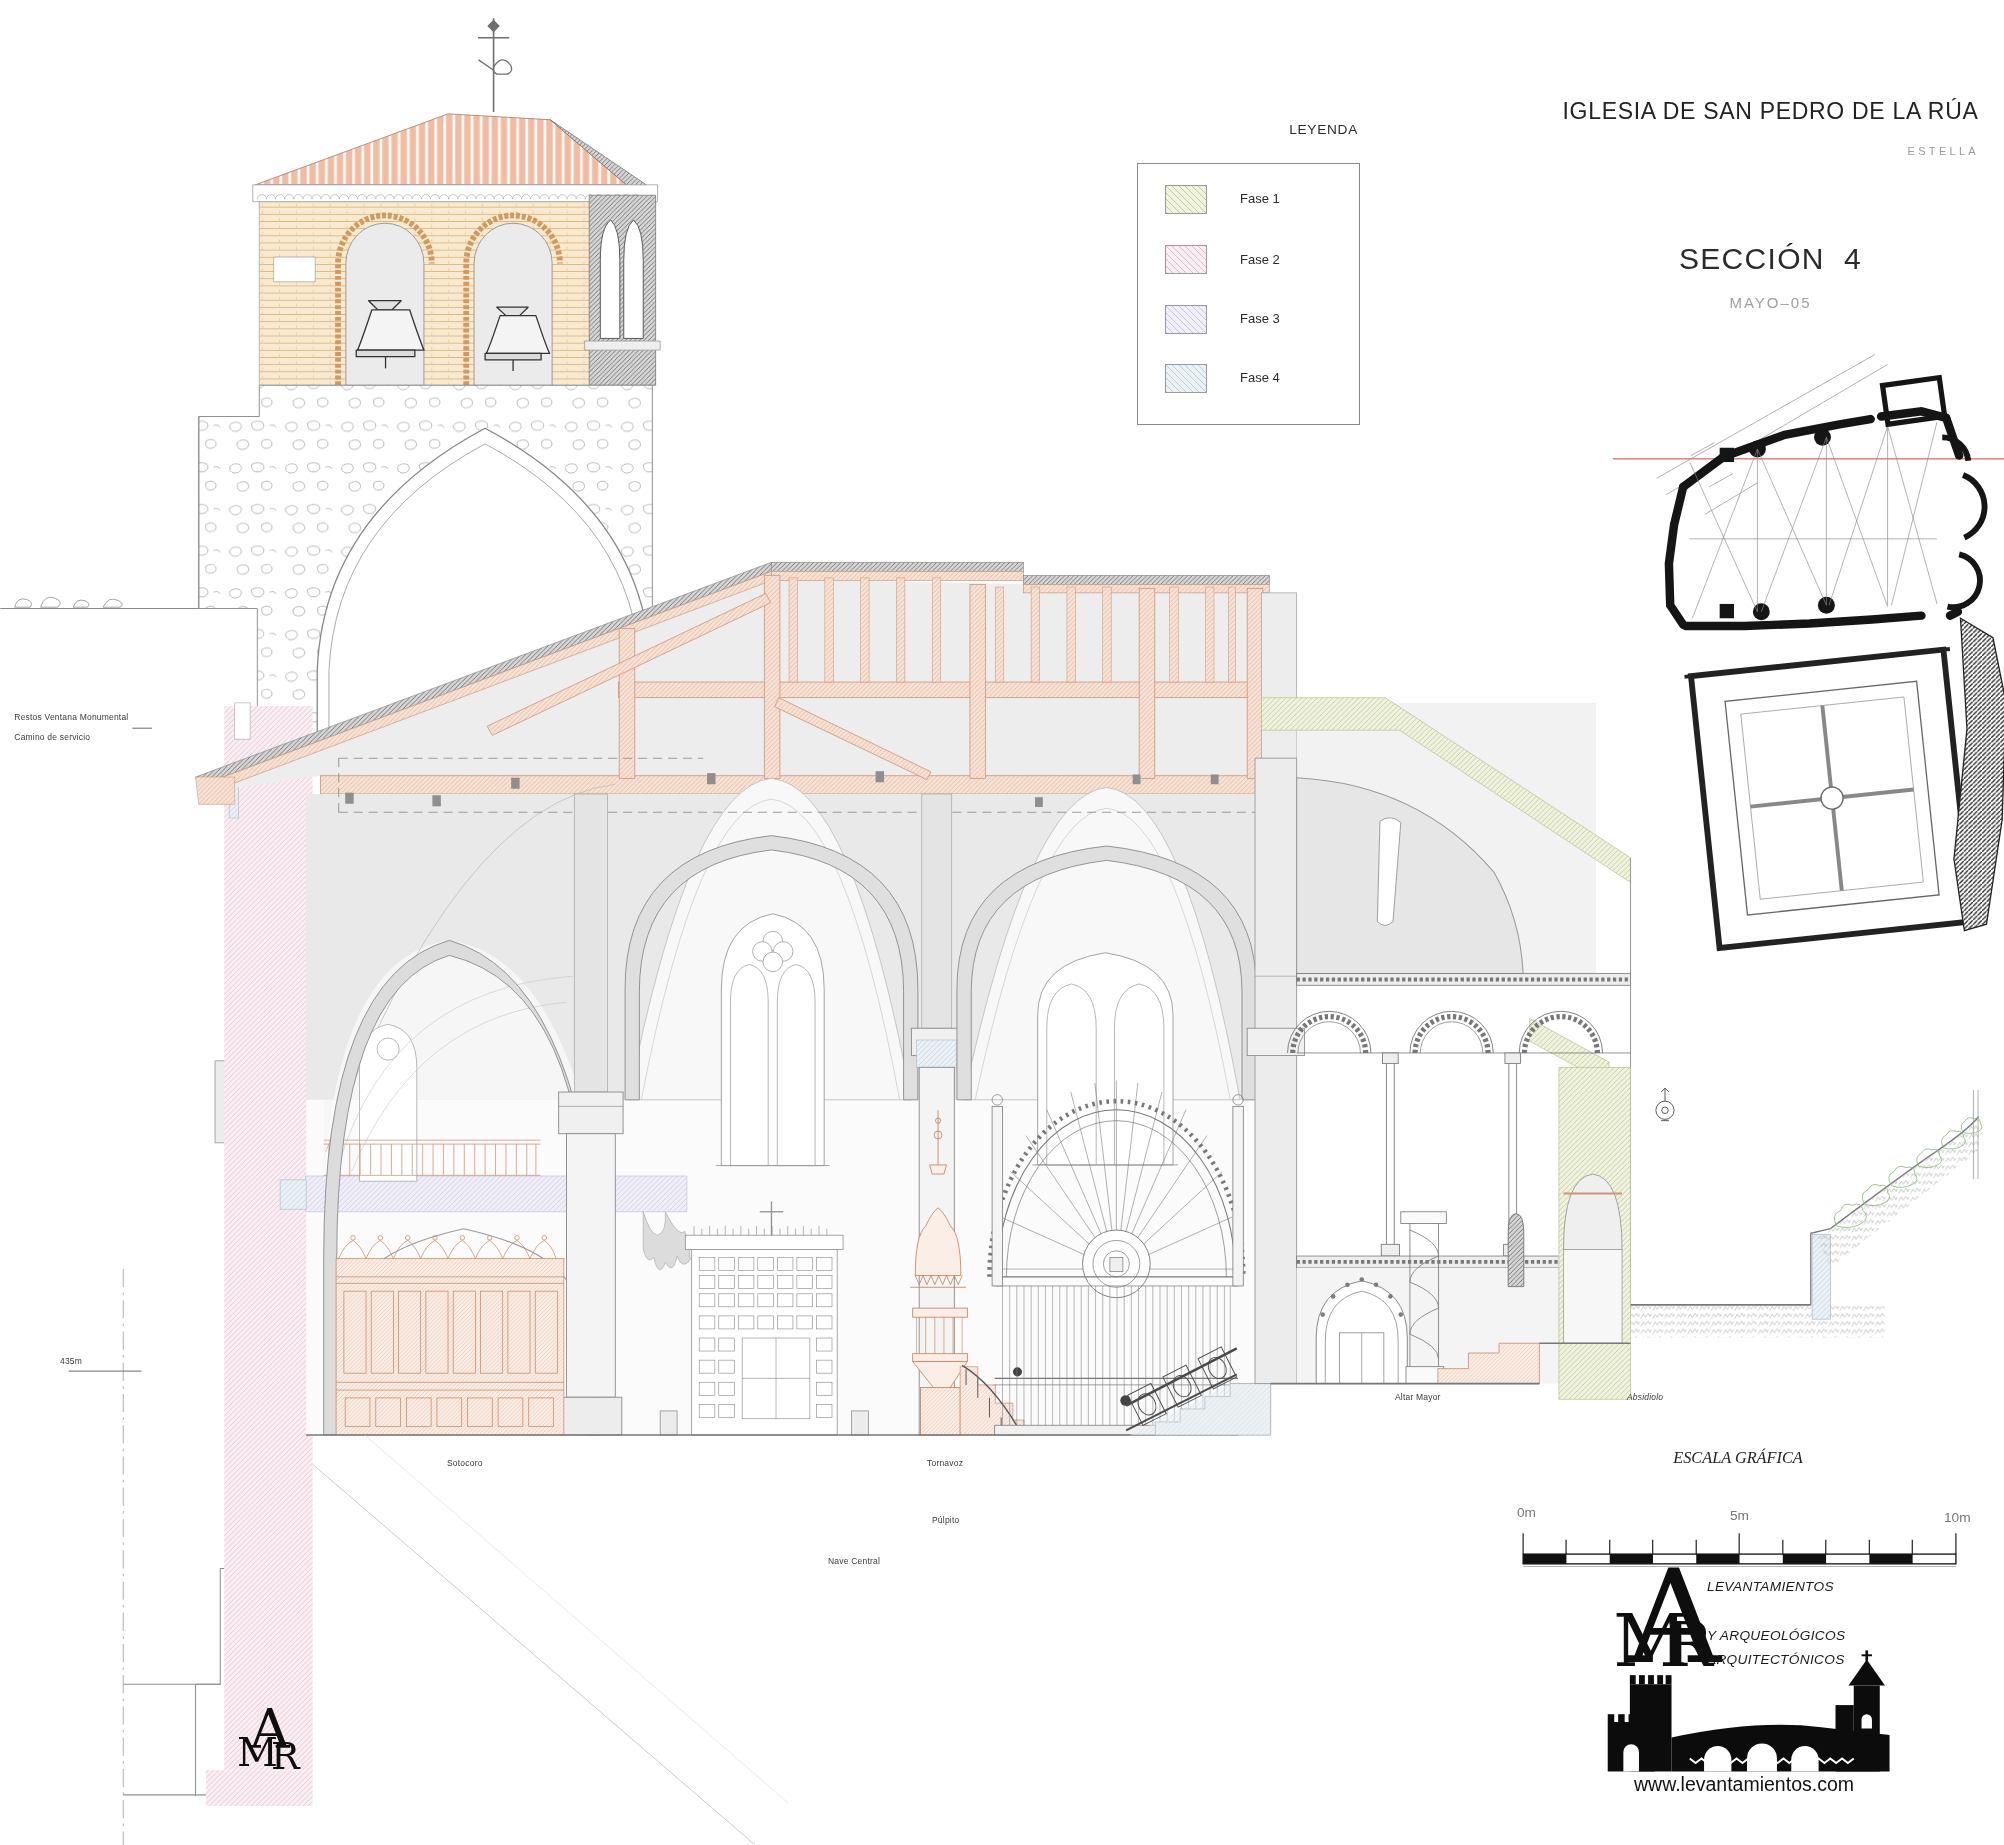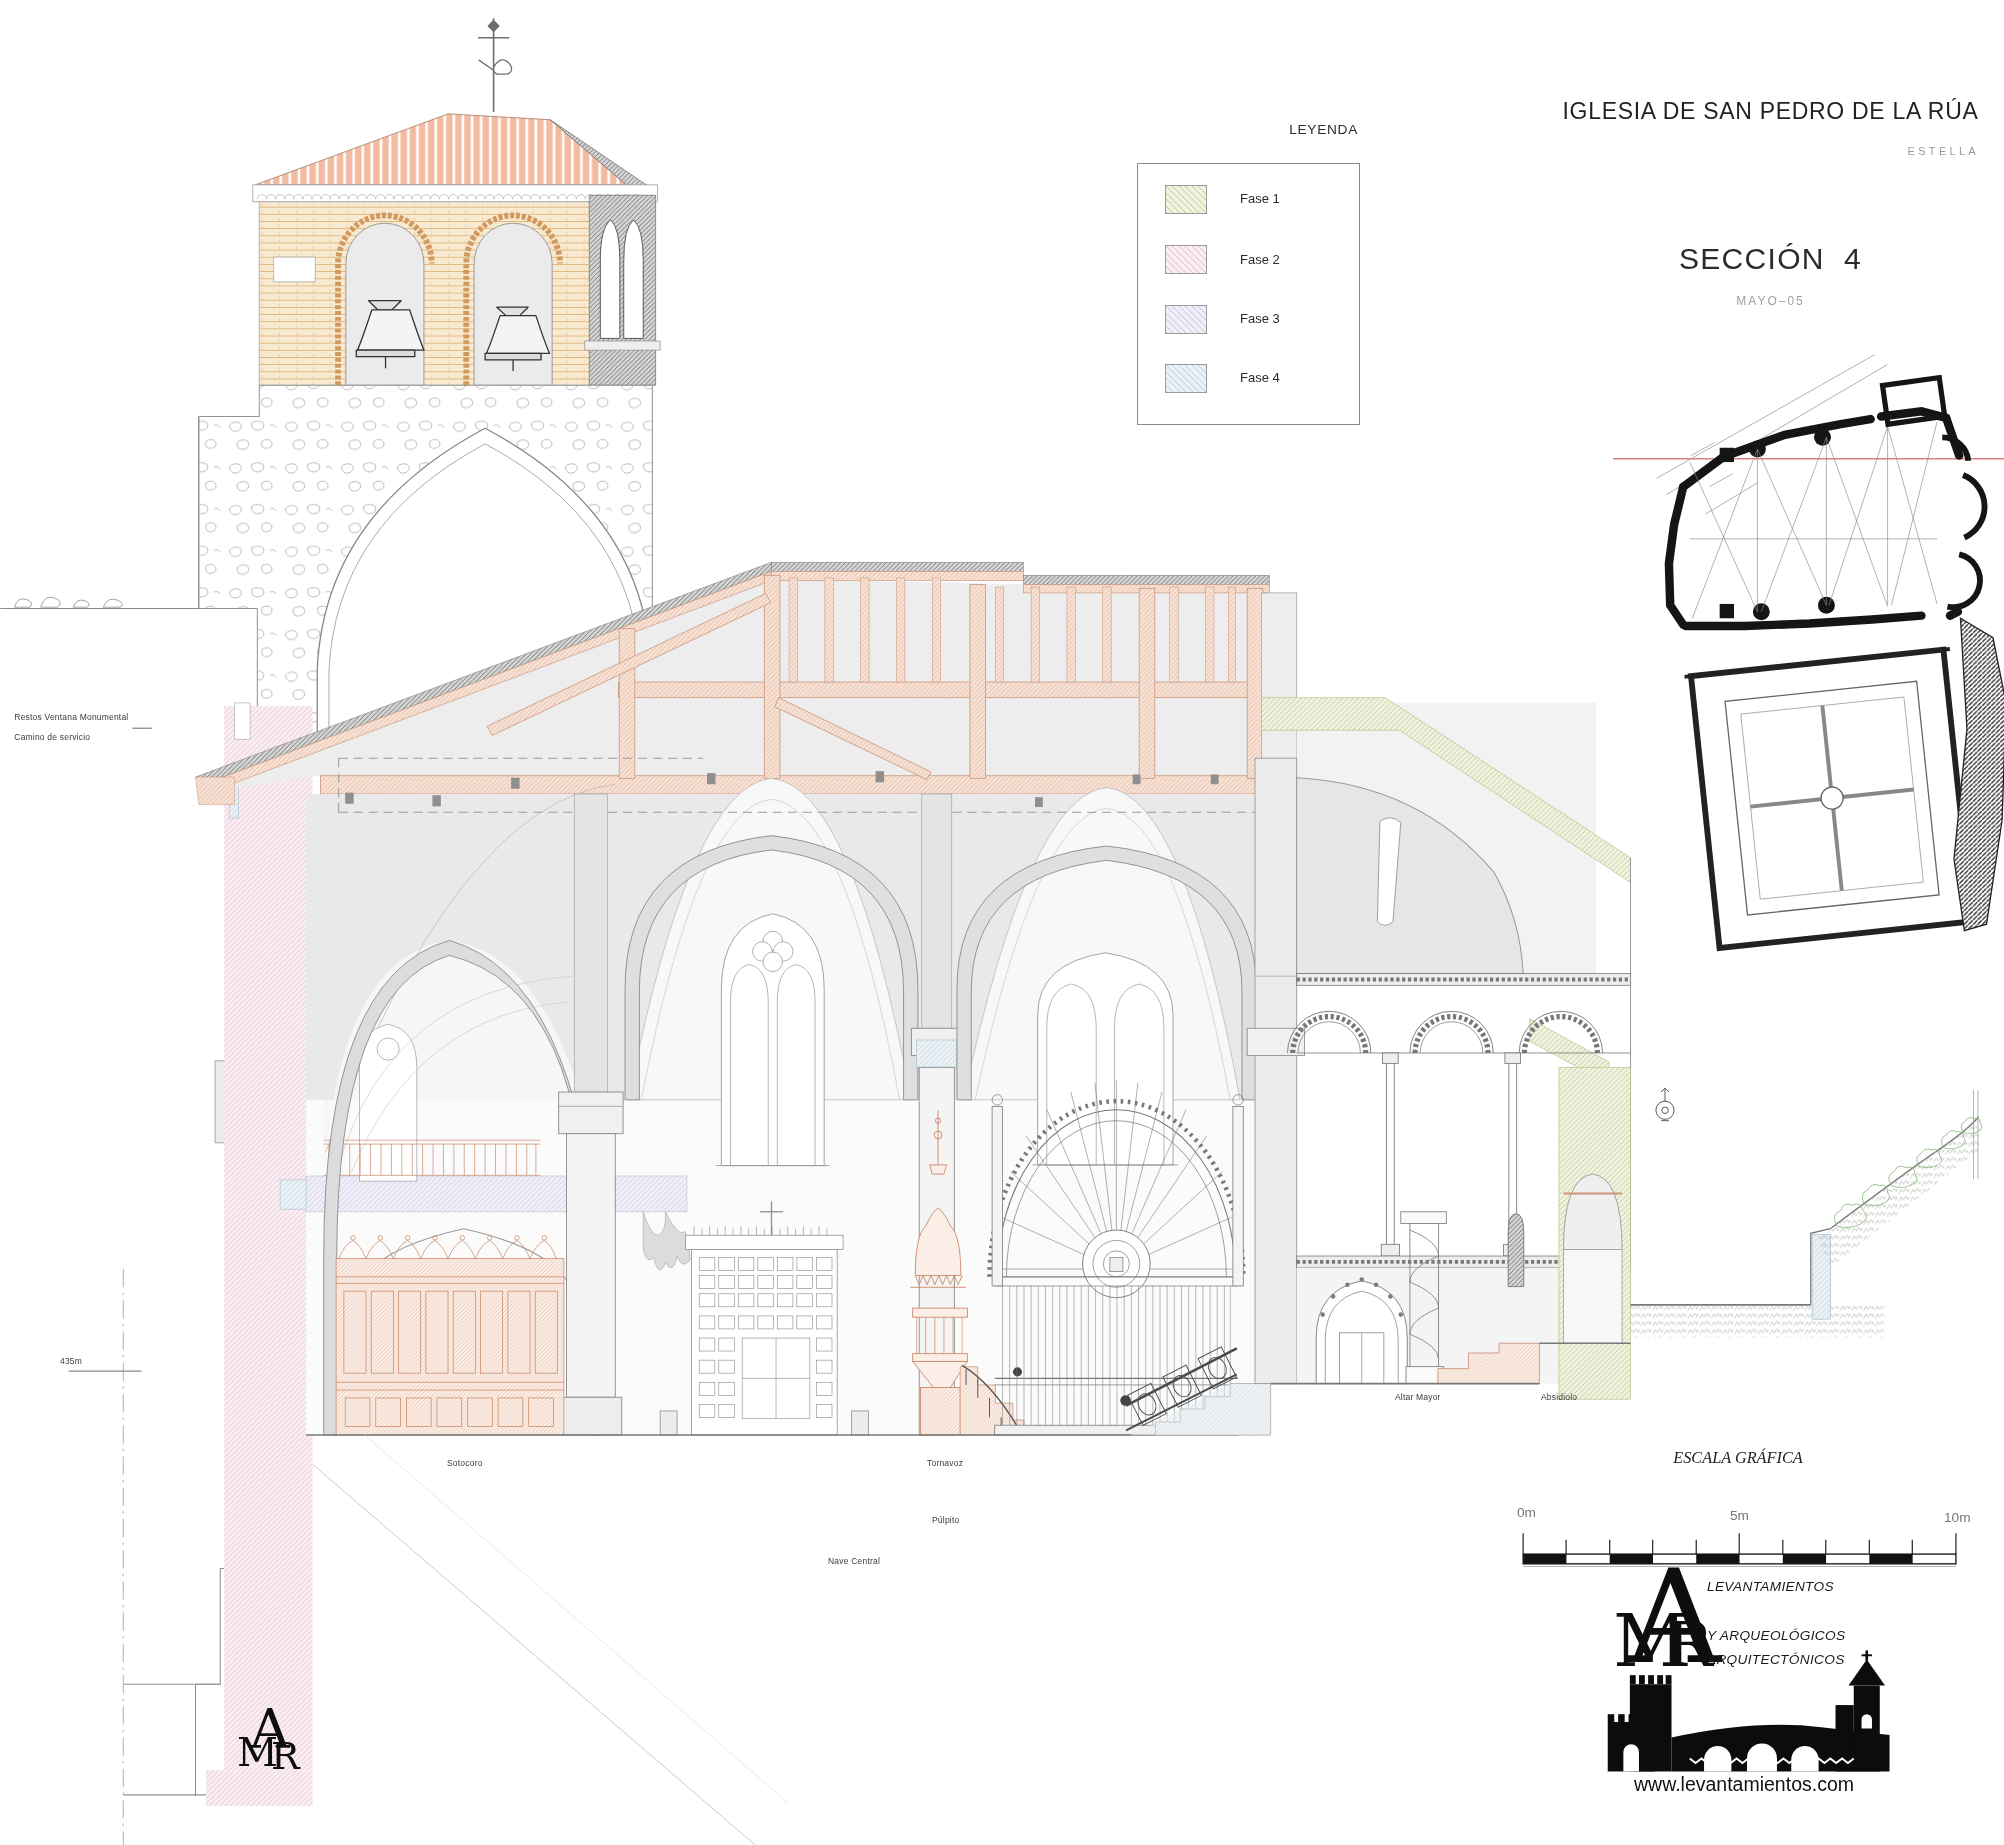--- a/index.html
+++ b/index.html
@@ -2,21 +2,21 @@
 <html style="font-size:10.4px"><head>
 <meta charset="utf-8">
 <style>
   html,body{margin:0;padding:0;background:#fff;}
   body{width:2005px;height:1845px;position:relative;font-family:"Liberation Sans",sans-serif;color:#333;overflow:hidden;}
   .a{position:absolute;white-space:pre;}
   .lbl{font-size:8.5px;color:#3a3a3a;letter-spacing:0.2px;}
   .ttl{font-size:23px;color:#222;letter-spacing:0.7px;}
   .sub{font-size:11px;color:#9a9a9a;letter-spacing:3.3px;}
   .sec{font-size:30px;color:#2b2b2b;letter-spacing:1.3px;}
-  .dat{font-size:12px;color:#a0a0a0;letter-spacing:2px;}
+  .dat{font-size:15px;color:#a0a0a0;letter-spacing:2px;}
   .ley{font-size:13.7px;color:#2b2b2b;letter-spacing:0.7px;}
   .fas{font-size:13px;color:#2b2b2b;}
   .esc{font-family:"Liberation Serif",serif;font-style:italic;font-size:16.3px;color:#222;}
   .snum{font-size:13.7px;color:#777;}
   .logoline{font-size:13.7px;color:#1a1a1a;letter-spacing:0.3px;line-height:25px;font-style:italic;}
   .url{font-size:19.5px;color:#111;}
   .amr{font-family:"DejaVu Serif","Liberation Serif",serif;color:#0e0e0e;line-height:1;}
   .legendbox{position:absolute;left:1137px;top:163px;width:221px;height:260px;border:1px solid #8a8a8a;background:#fff;}
   .swatch{position:absolute;left:27px;width:40px;height:27px;border:0.7px solid #9a9a9a;}
   .sw1{background:repeating-linear-gradient(45deg,#c2cc90 0 1px,#f1f3e2 1px 4.6px);}
@@ -665,21 +665,21 @@
 </div>
 
 <div class="a lbl" style="left:14.3px;top:712px;">Restos Ventana Monumental</div>
 <div class="a lbl" style="left:14.3px;top:732px;">Camino de servicio</div>
 <div class="a lbl" style="left:60px;top:1356px;">435m</div>
 <div class="a lbl" style="left:447px;top:1458px;">Sotocoro</div>
 <div class="a lbl" style="left:927px;top:1458px;">Tornavoz</div>
 <div class="a lbl" style="left:932px;top:1515px;">Púlpito</div>
 <div class="a lbl" style="left:828px;top:1556px;">Nave Central</div>
 <div class="a lbl" style="left:1395px;top:1392px;">Altar Mayor</div>
-<div class="a lbl" style="left:1541px;top:1392px;">Absidiolo</div>
+<div class="a lbl" style="left:1627px;top:1392px;font-style:italic;">Absidiolo</div>
 
 <div class="a esc" style="left:1608px;top:1448px;width:260px;text-align:center;">ESCALA GRÁFICA</div>
 <div class="a snum" style="left:1517px;top:1505px;">0m</div>
 <div class="a snum" style="left:1730px;top:1508px;">5m</div>
 <div class="a snum" style="left:1944px;top:1510px;">10m</div>
 
 <div class="a amr" style="left:1627px;top:1552px;font-size:130px;">A</div>
 <div class="a amr" style="left:1613px;top:1604px;font-size:73px;">M</div>
 <div class="a amr" style="left:1666px;top:1614px;font-size:62px;">R</div>
 <div class="a logoline" style="left:1707px;top:1574px;">LEVANTAMIENTOS</div>

